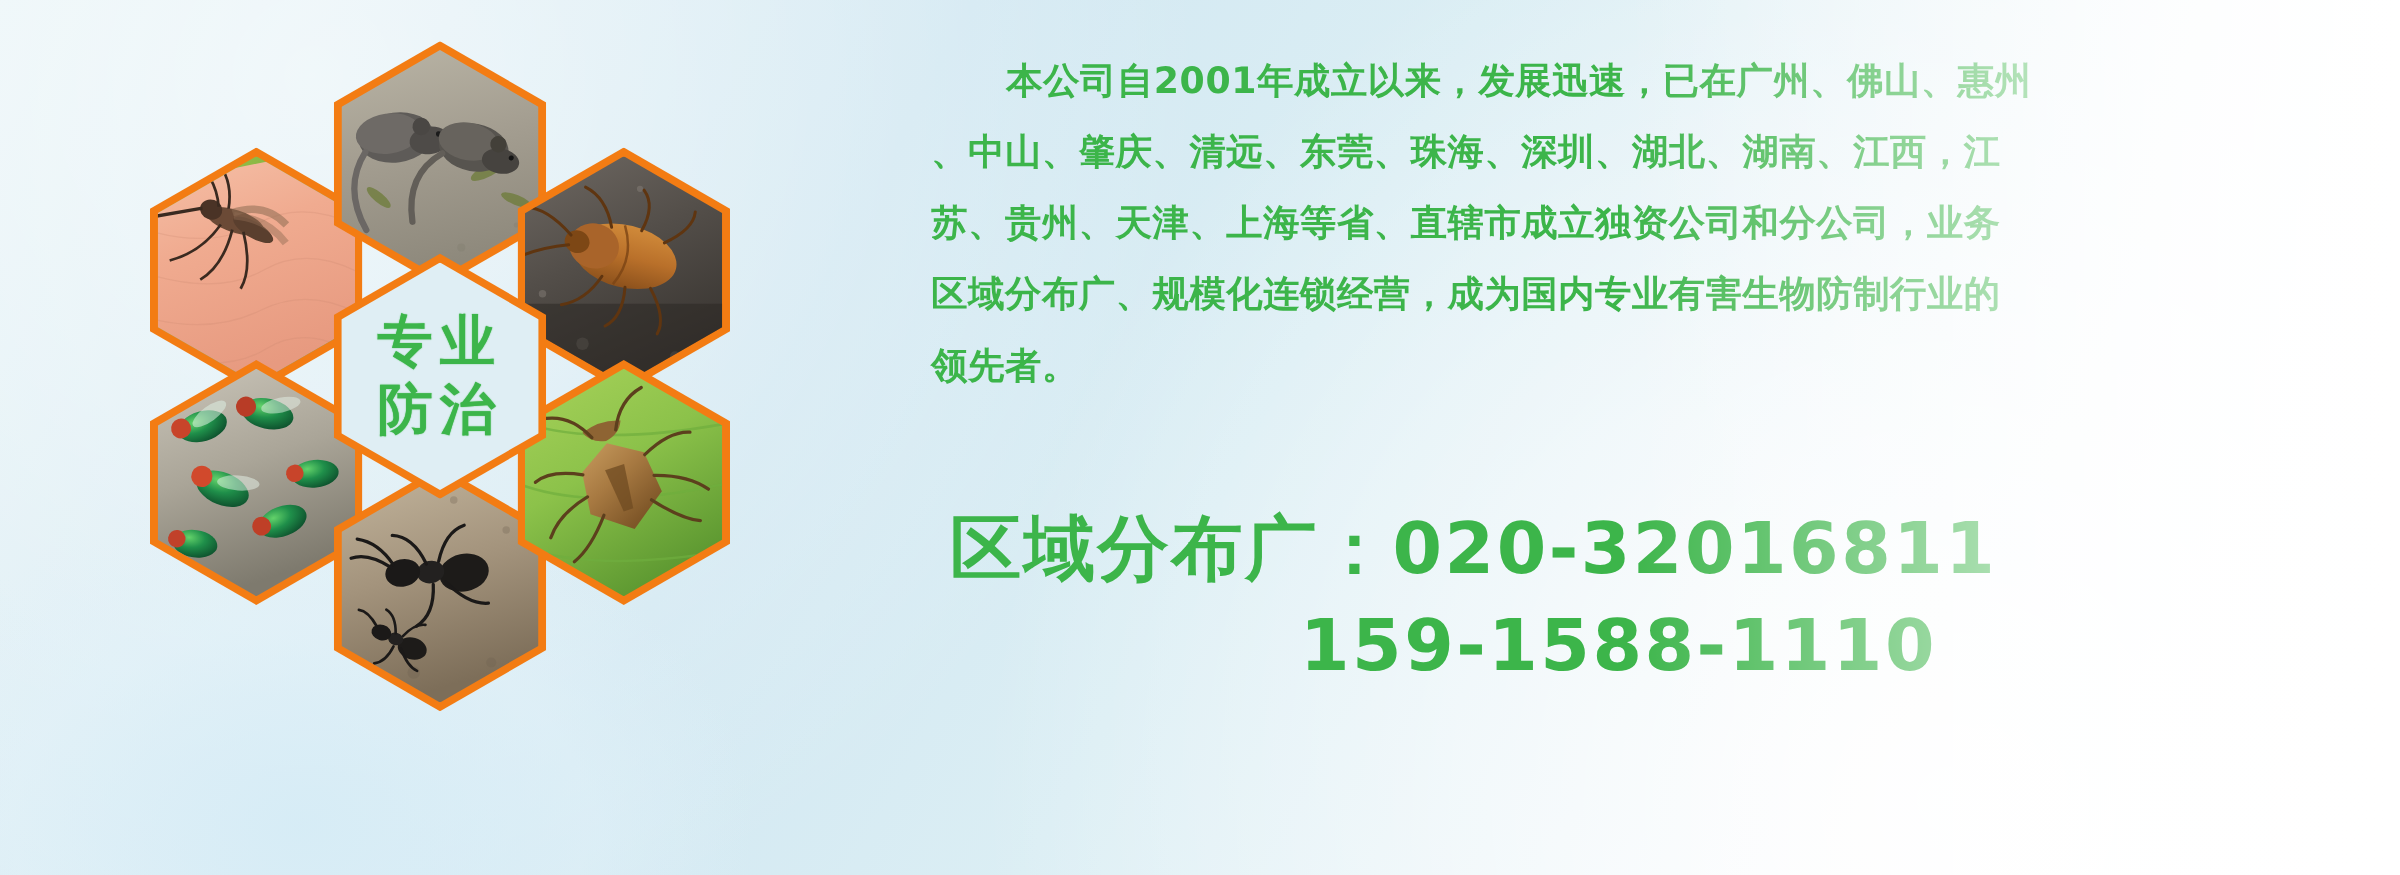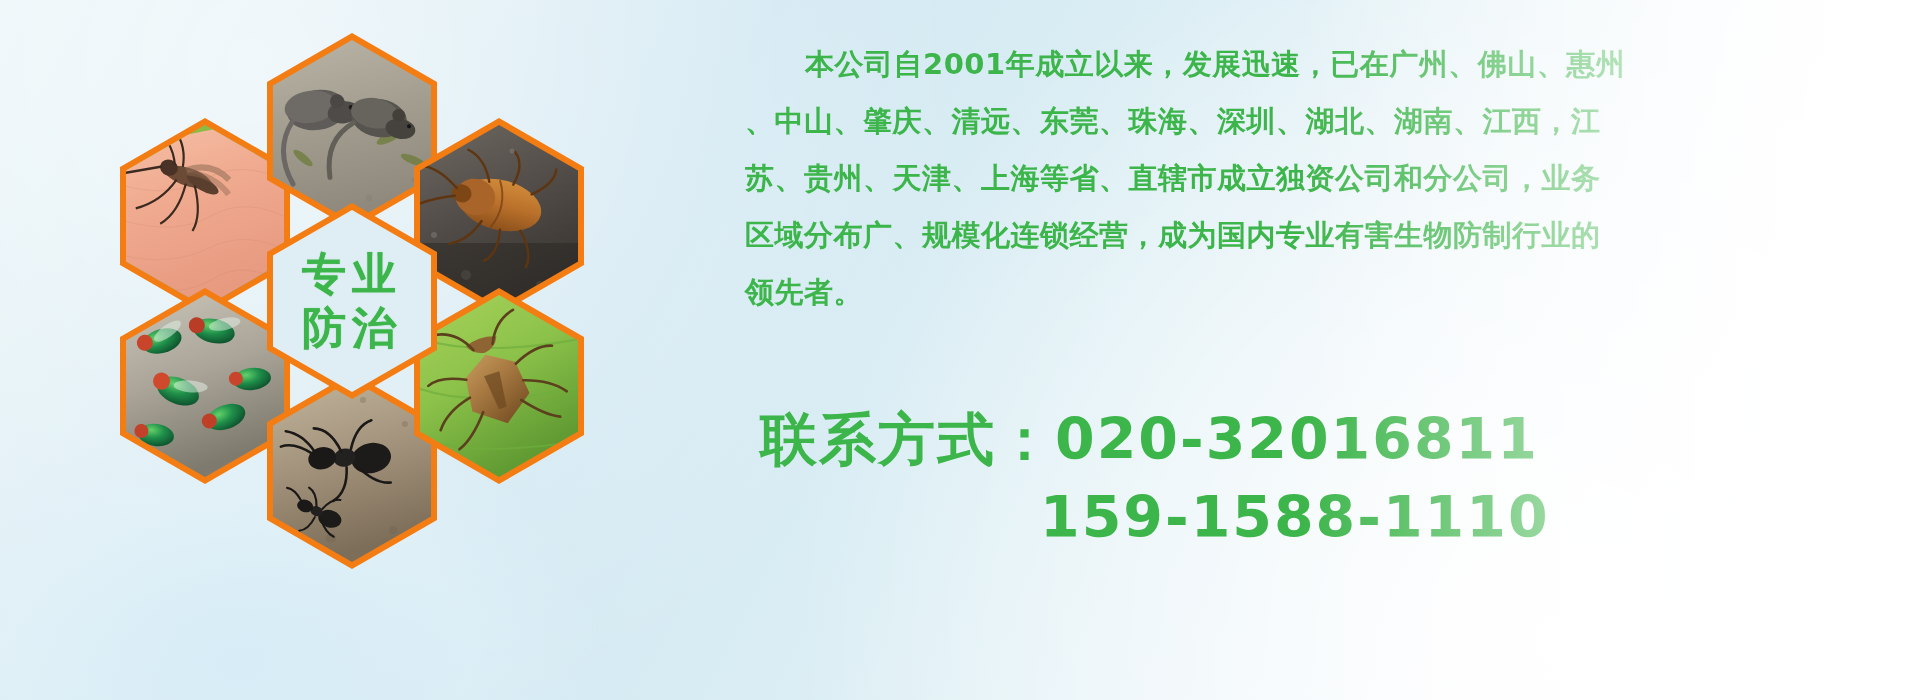--- a/index.html
+++ b/index.html
@@ -374,18 +374,18 @@
   <div id="copy">
     <div class="l indent">本公司自2001年成立以来，发展迅速，已在广州、佛山、惠州</div>
     <div class="l">、中山、肇庆、清远、东莞、珠海、深圳、湖北、湖南、江西，江</div>
     <div class="l">苏、贵州、天津、上海等省、直辖市成立独资公司和分公司，业务</div>
     <div class="l">区域分布广、规模化连锁经营，成为国内专业有害生物防制行业的</div>
     <div class="l">领先者。</div>
   </div>
 
   <div id="contact">
     <div>
-      <span>联系方式：</span><span>020-32016811</span>
+      <span>区域分布广：</span><span>020-32016811</span>
     </div>
     <div class="phone2">159-1588-1110</div>
   </div>
 
 </div>
 
 </body></html>

